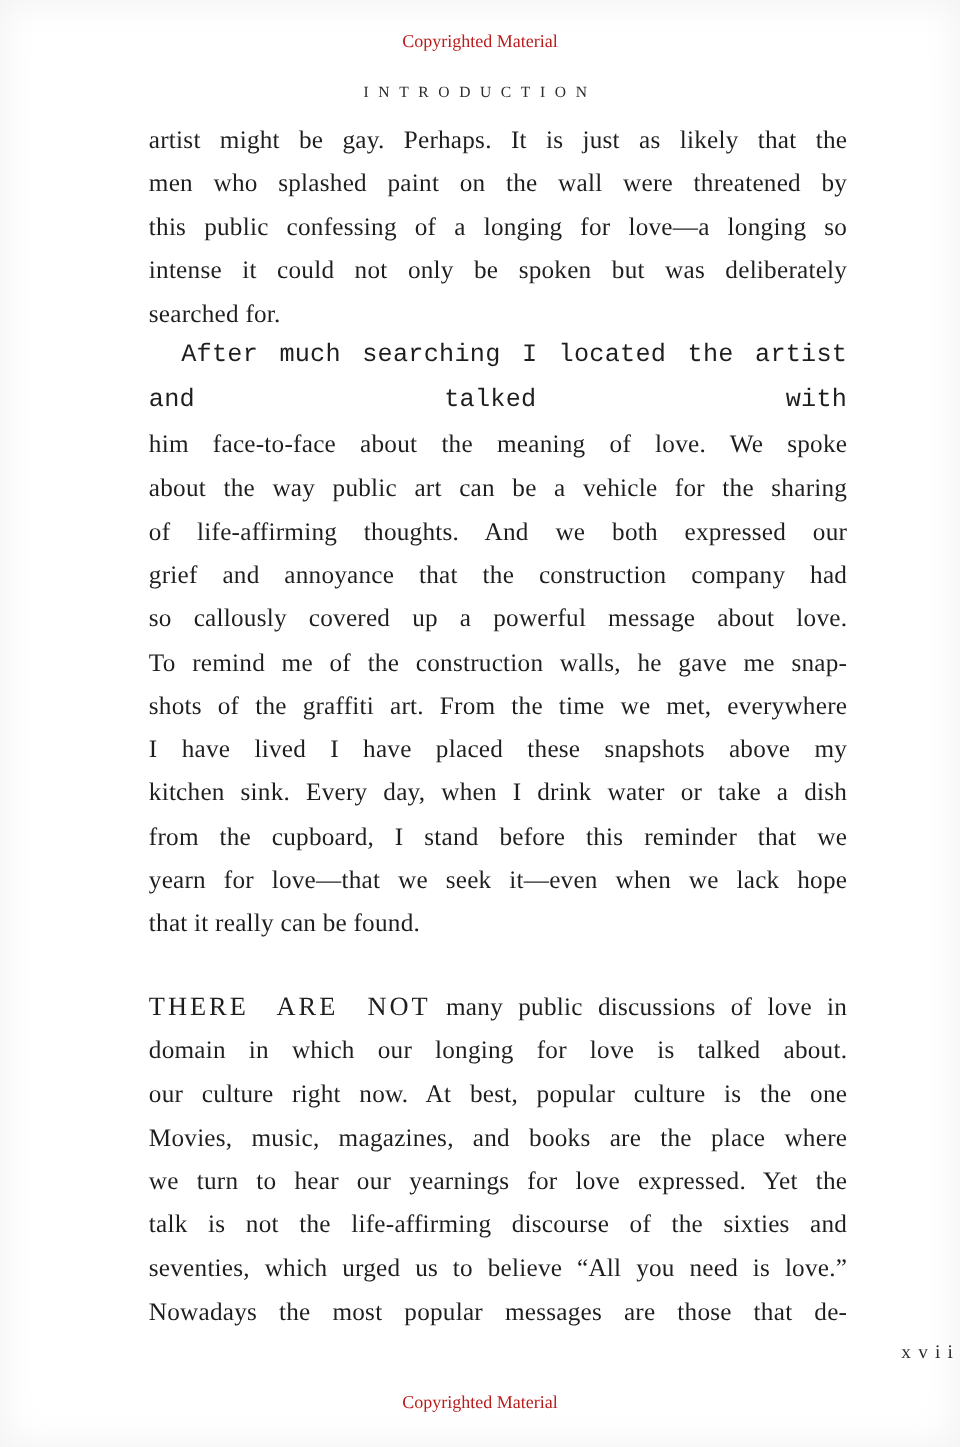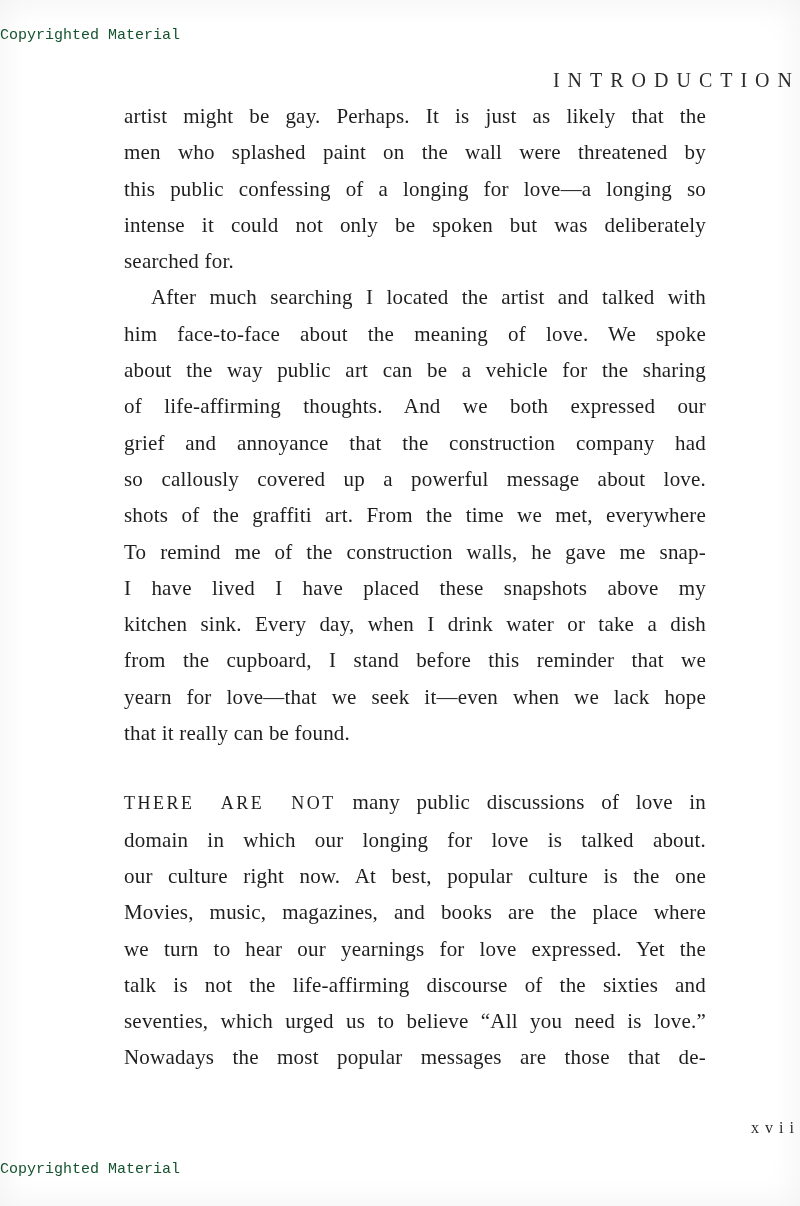--- a/index.html
+++ b/index.html
@@ -11,47 +11,47 @@
     overflow: hidden;
   }
   .page {
     position: relative;
     width: 800px; height: 1206px;
     background: #ffffff;
     box-shadow: inset 0 0 35px rgba(0,0,0,0.06);
   }
   .copyright {
     position: absolute; left: 0; width: 100%;
-    text-align: left;
-    font-family: Liberation Mono, monospace;
+    text-align: center;
+    font-family: Liberation Serif, serif;
     font-size: 15px;
-    color: #14532d;
+    color: #b91c1c;
   }
   .copyright.top { top: 27px; }
   .copyright.bottom { top: 1161px; }
   .running-head {
     position: absolute; top: 69px; left: 0; width: 100%;
-    text-align: right;
-    font-size: 20px;
+    text-align: center;
+    font-size: 13px;
     letter-spacing: 8px;
     color: #2b2b2b;
   }
   .text-block {
     position: absolute; top: 98px; left: 124px; width: 582px;
     font-size: 21px;
     line-height: 36.3px;
     letter-spacing: 0.2px;
     color: #1e1e1e;
   }
   .line { text-align: justify; text-align-last: justify; }
   .line.last { text-align-last: left; }
-  .line.indent { text-indent: 27px; }
+  .line.indent { text-indent: 27px; font-family: Liberation Mono, monospace; }
   .paragraph.space-before { margin-top: 33px; }
   .lead-caps {
-    font-size: 18px;
+    font-size: 22px;
     letter-spacing: 2.5px;
     word-spacing: 9px;
   }
   .folio {
     position: absolute; top: 1119px; left: 0; width: 100%;
     text-align: right;
     font-size: 16px;
     letter-spacing: 6px;
     color: #2b2b2b;
   }
@@ -72,22 +72,22 @@
         <div class="line">intense it could not only be spoken but was deliberately</div>
         <div class="line last">searched for.</div>
       </div>
       <div class="paragraph">
         <div class="line indent">After much searching I located the artist and talked with</div>
         <div class="line">him face-to-face about the meaning of love. We spoke</div>
         <div class="line">about the way public art can be a vehicle for the sharing</div>
         <div class="line">of life-affirming thoughts. And we both expressed our</div>
         <div class="line">grief and annoyance that the construction company had</div>
         <div class="line">so callously covered up a powerful message about love.</div>
+        <div class="line">To remind me of the construction walls, he gave me snap-</div>
         <div class="line">shots of the graffiti art. From the time we met, everywhere</div>
-        <div class="line">To remind me of the construction walls, he gave me snap-</div>
         <div class="line">I have lived I have placed these snapshots above my</div>
         <div class="line">kitchen sink. Every day, when I drink water or take a dish</div>
         <div class="line">from the cupboard, I stand before this reminder that we</div>
         <div class="line">yearn for love—that we seek it—even when we lack hope</div>
         <div class="line last">that it really can be found.</div>
       </div>
       <div class="paragraph space-before">
         <div class="line"><span class="lead-caps">THERE ARE NOT</span> many public discussions of love in</div>
         <div class="line">domain in which our longing for love is talked about.</div>
         <div class="line">our culture right now. At best, popular culture is the one</div>

